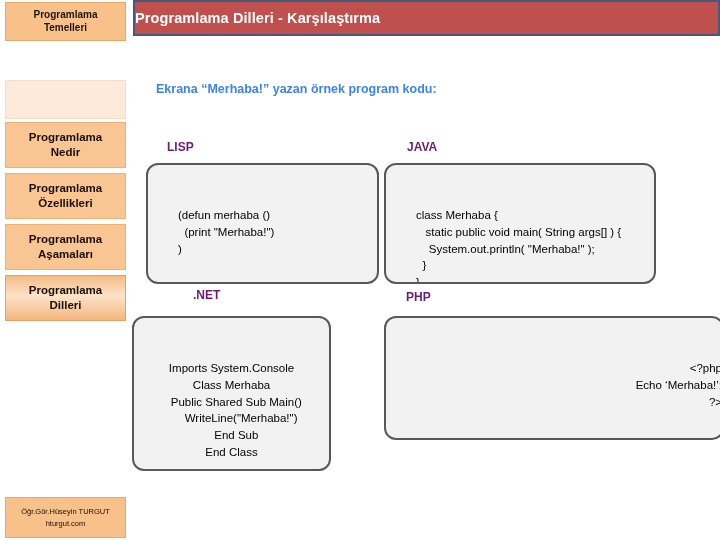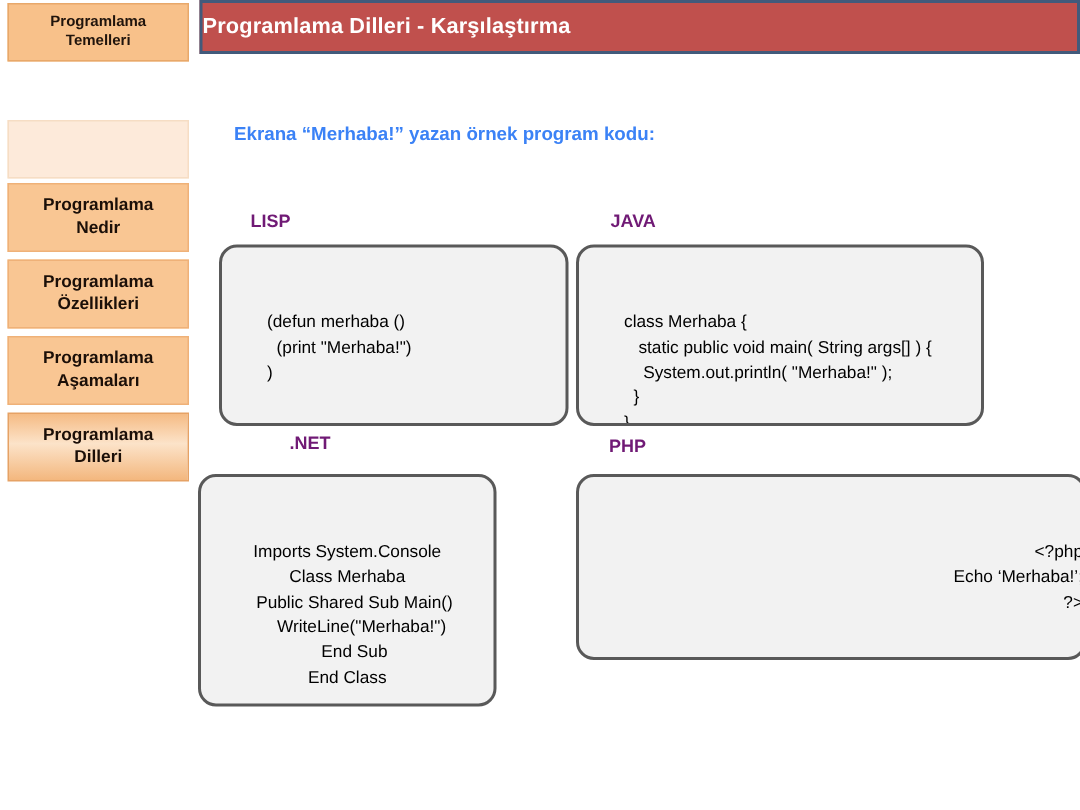--- a/index.html
+++ b/index.html
@@ -127,20 +127,24 @@
 
   <div class="sb-item" id="sb-item-0" style="top:122px;">Programlama<br>Nedir</div>
 
   <div class="sb-item" id="sb-item-1" style="top:173px;">Programlama<br>Özellikleri</div>
 
   <div class="sb-item" id="sb-item-2" style="top:224px;">Programlama<br>Aşamaları</div>
 
   <div class="sb-item selected" id="sb-item-3" style="top:275px;">Programlama<br>Dilleri</div>
 
 
+  <div id="sb-footer">
+    <span>Öğr.Gör.Hüseyin TURGUT</span>
+    <span>hturgut.com</span>
+  </div>
 </div>
 
 <div id="header">
   <span id="header-title">Programlama Dilleri - Karşılaştırma</span>
 </div>
 
 <div id="subtitle">Ekrana “Merhaba!” yazan örnek program kodu:</div>
 
 <div class="lang-label" id="label-lisp">LISP</div>
 <div class="lang-label" id="label-java">JAVA</div>

